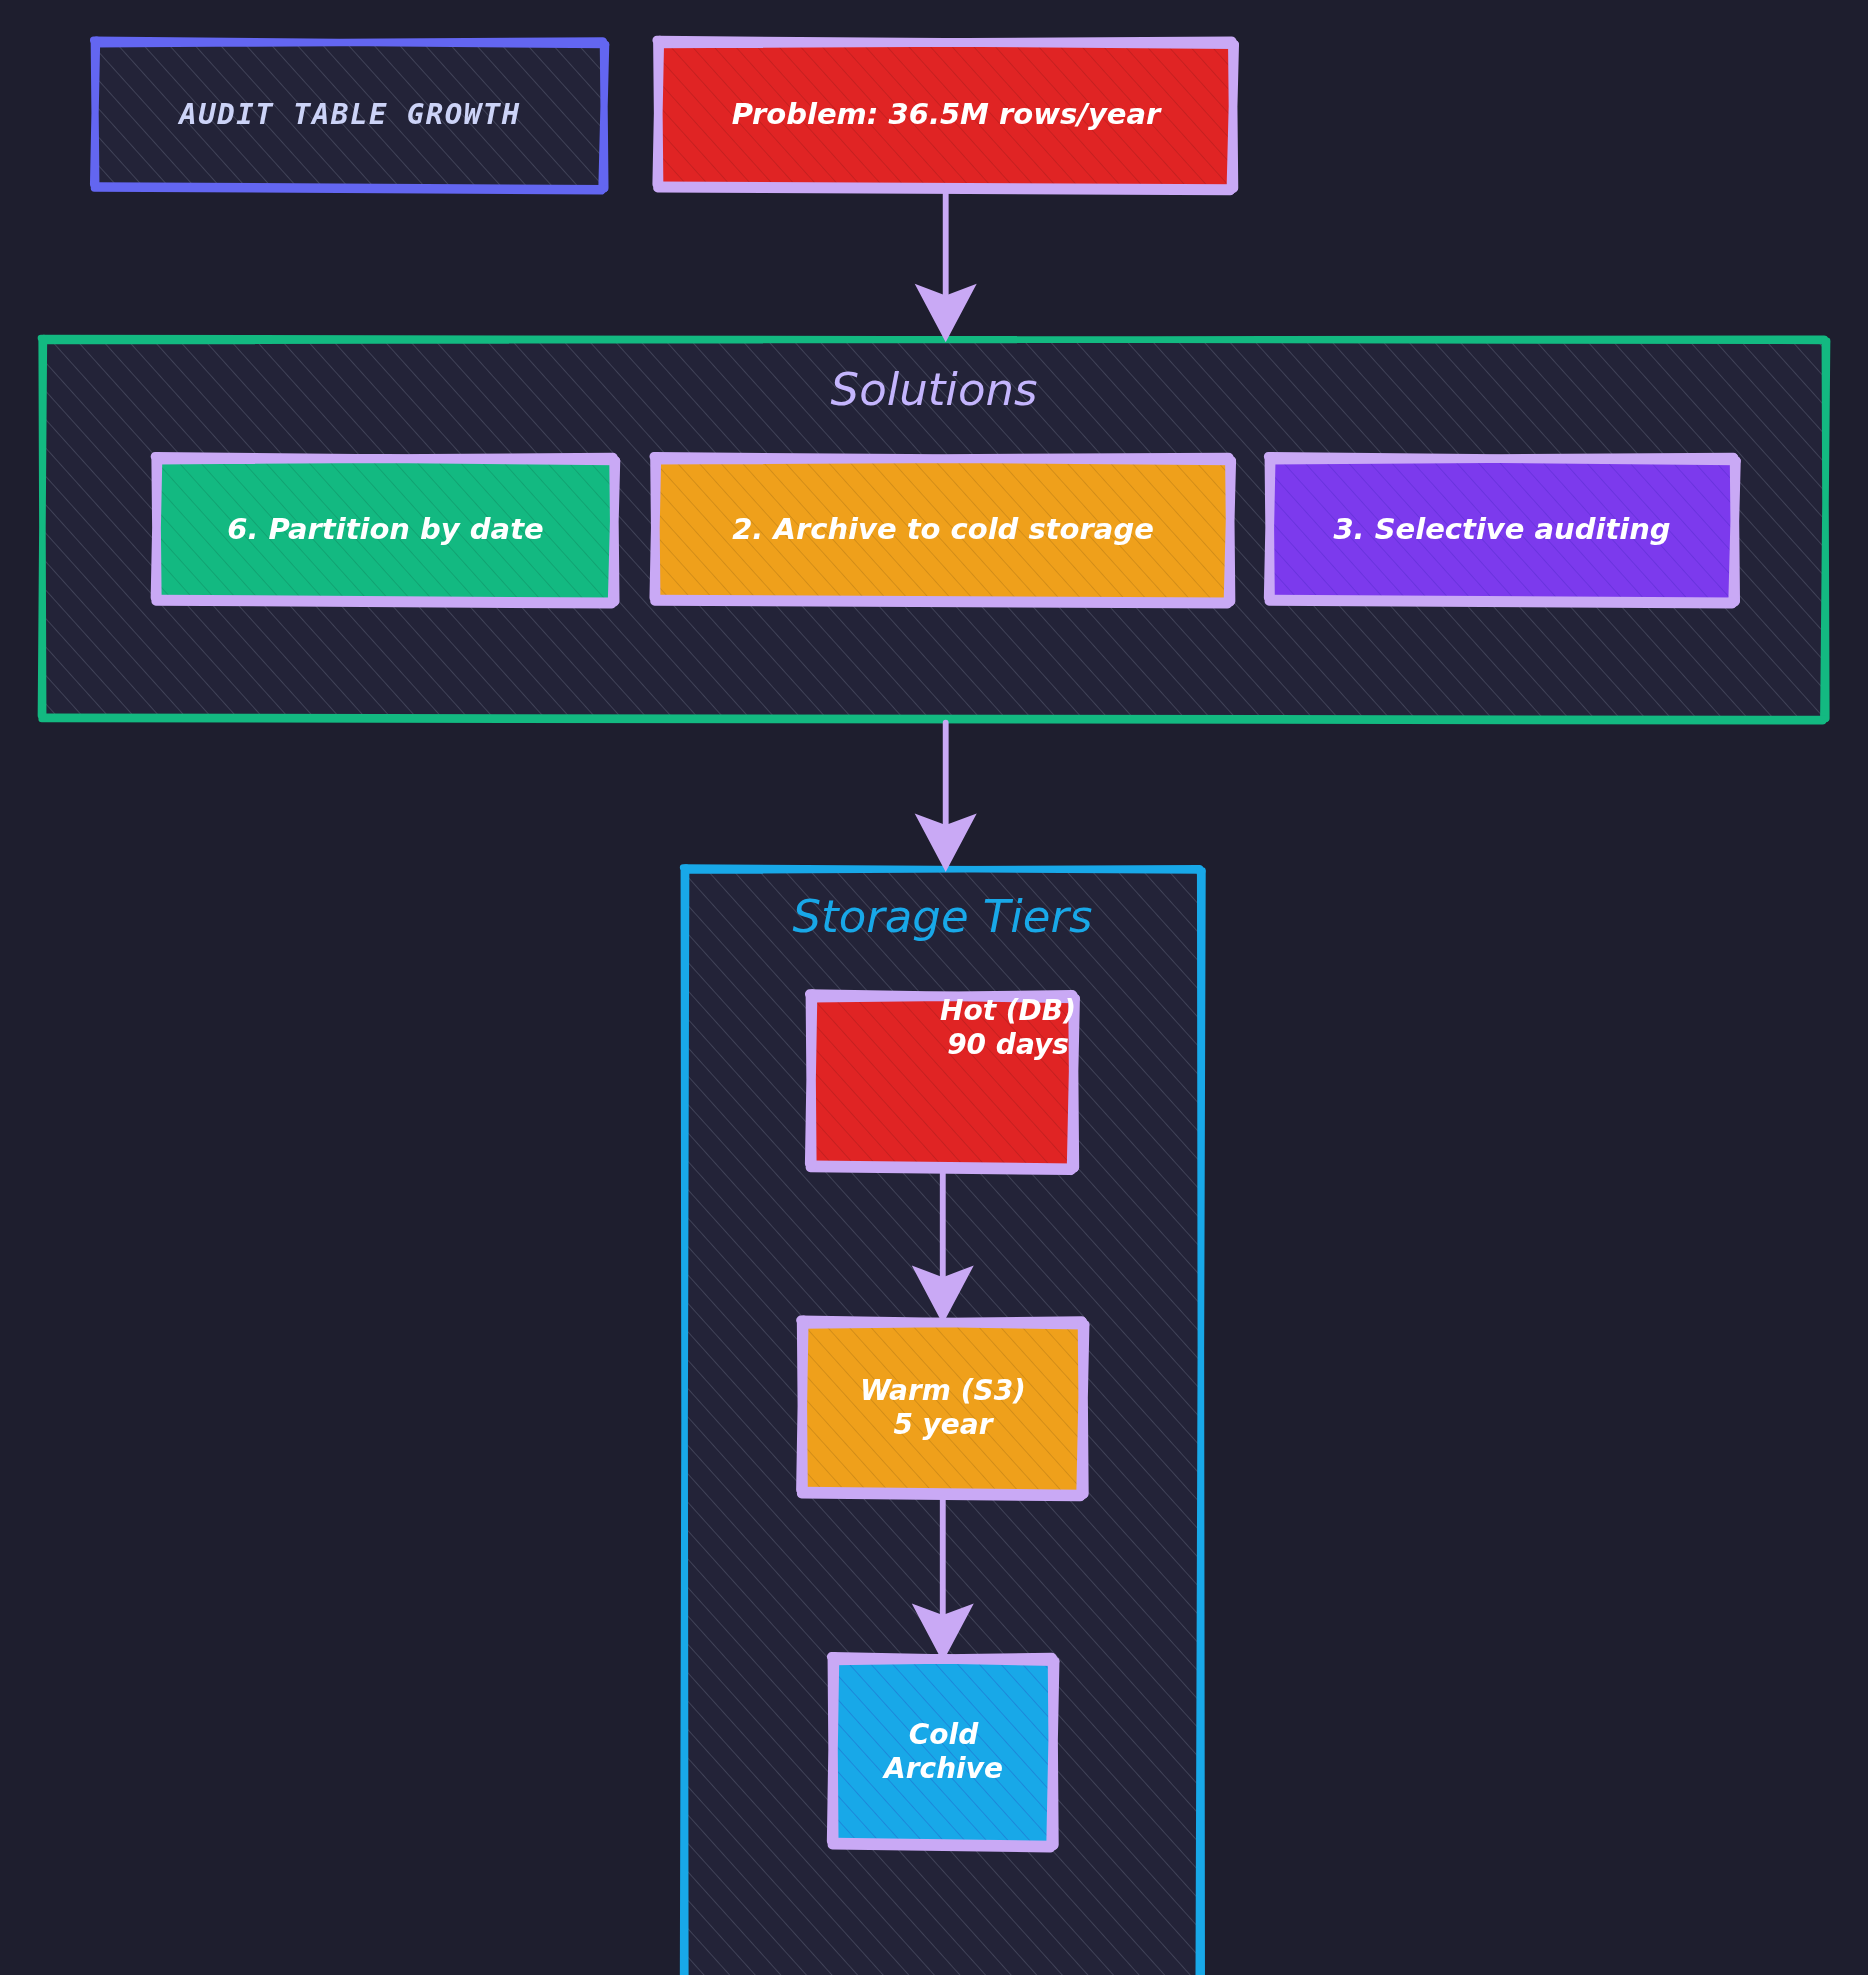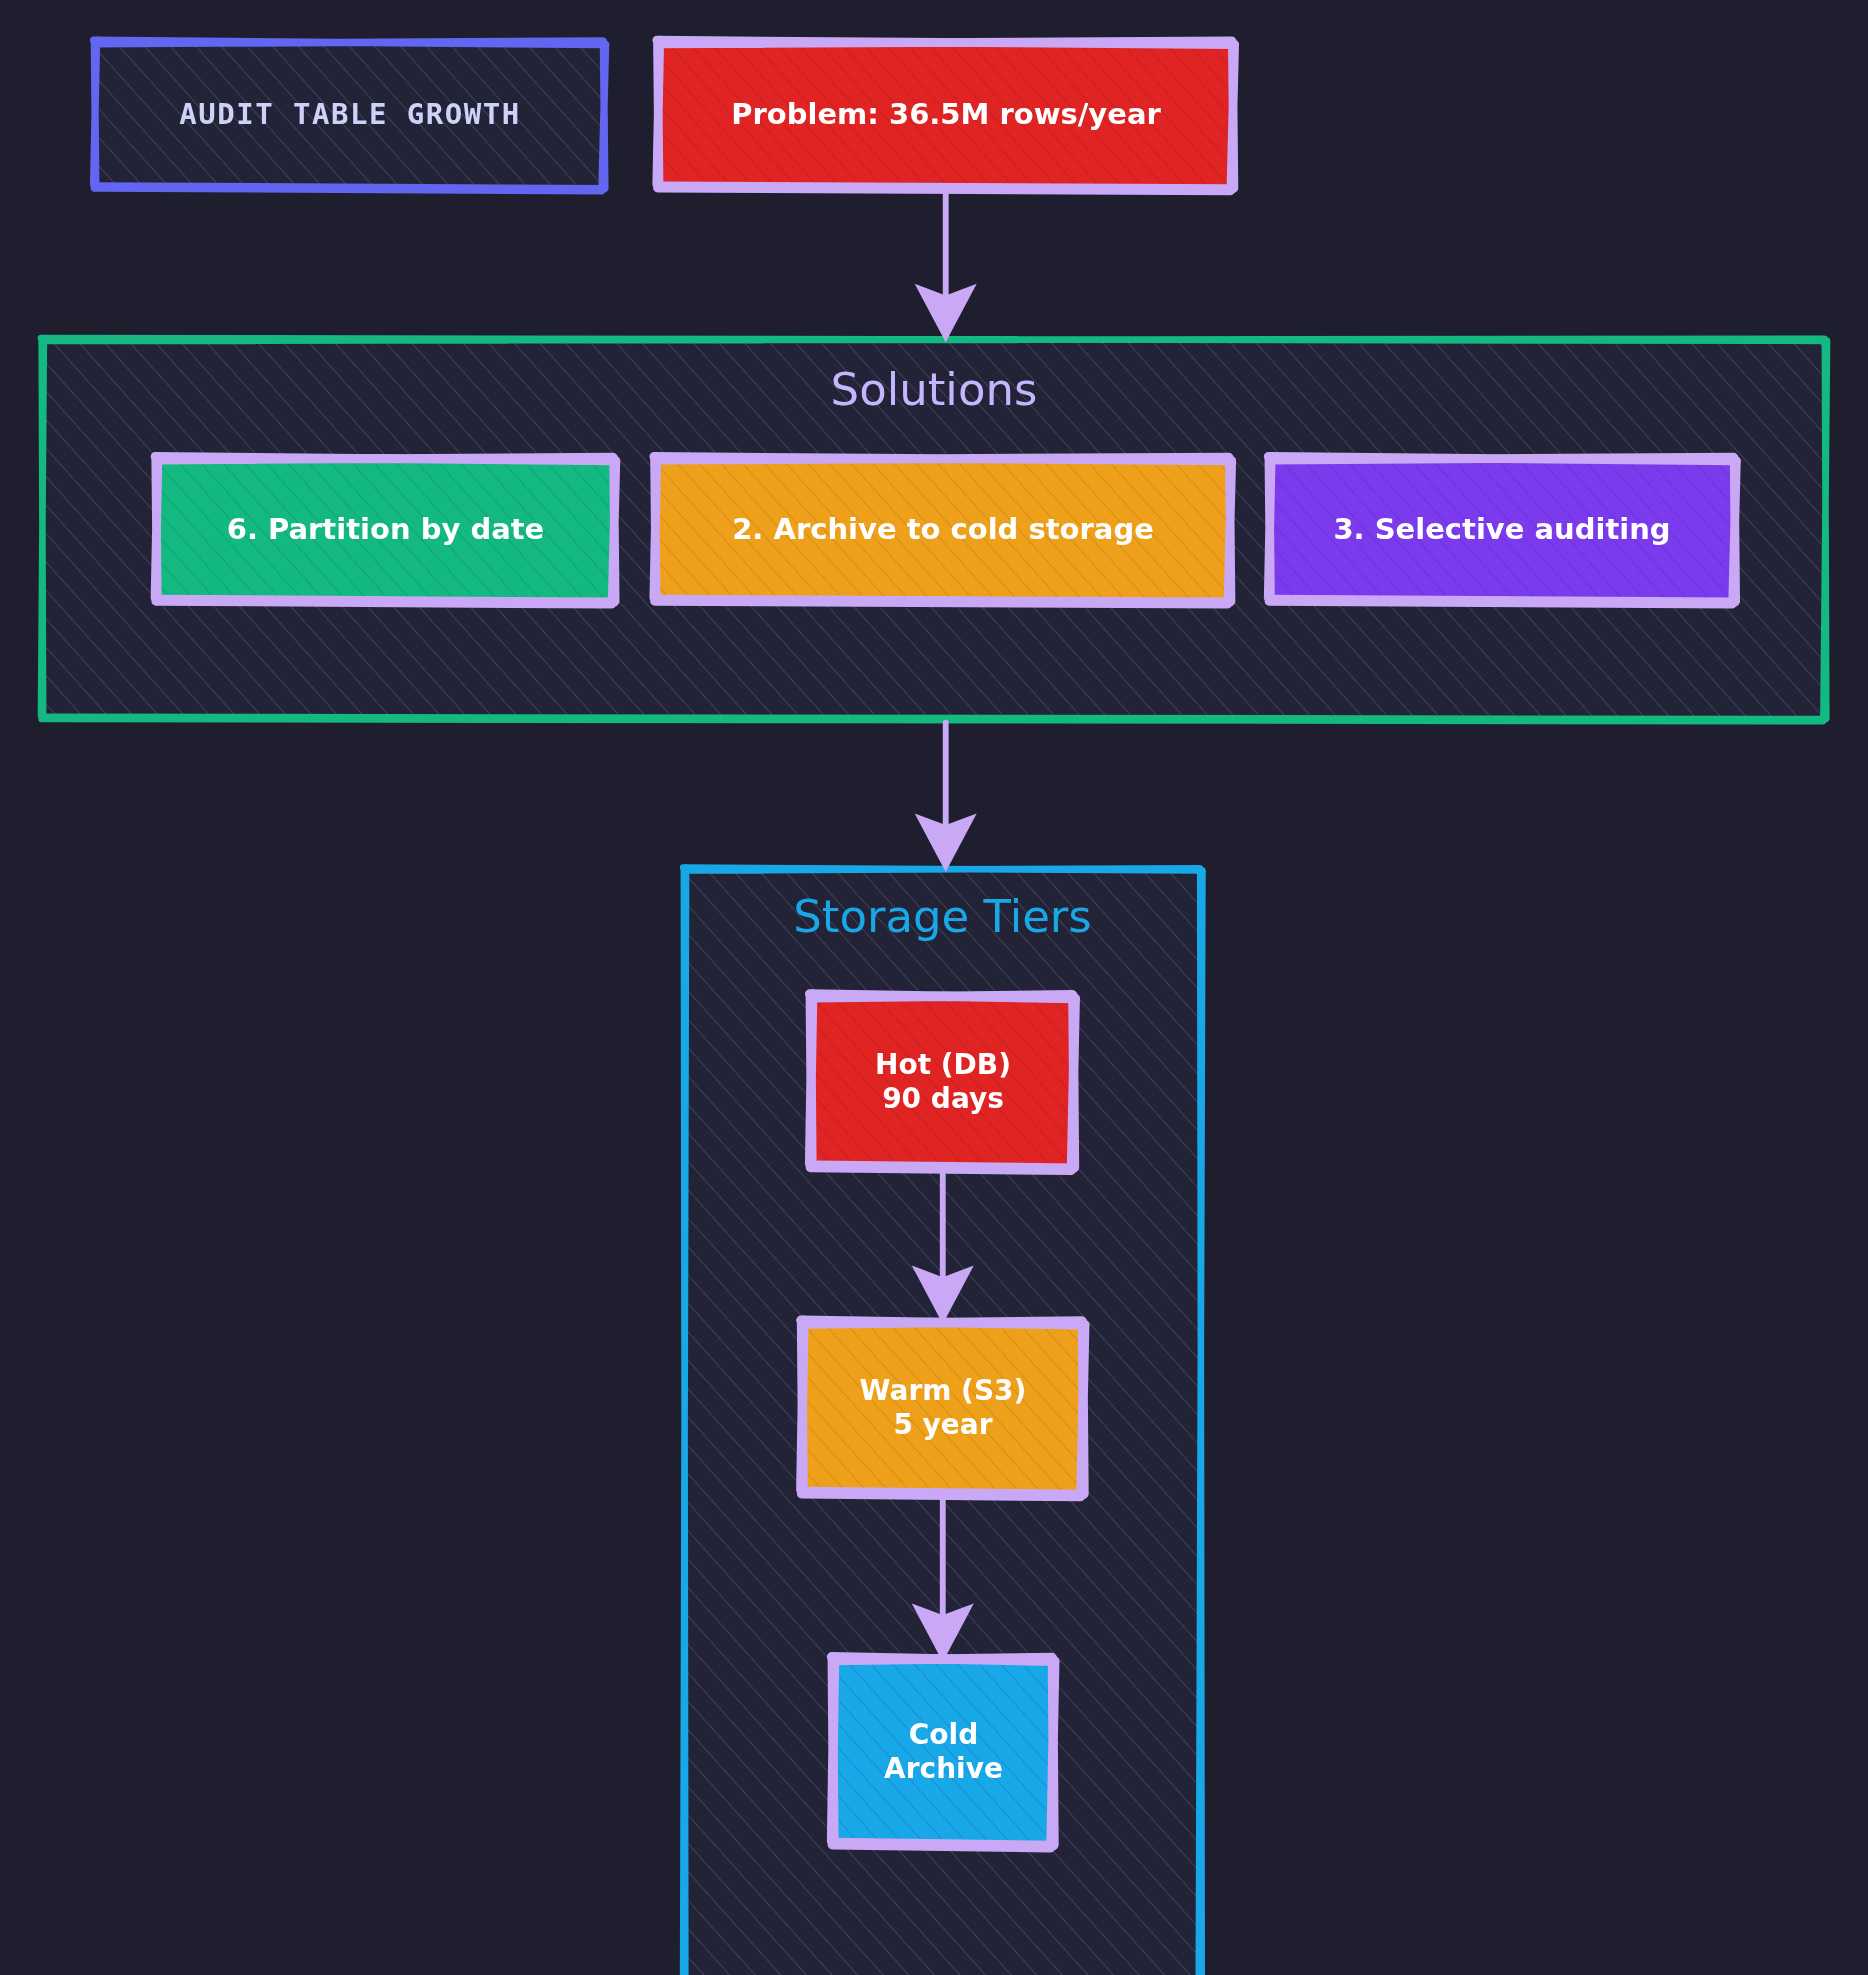--- a/index.html
+++ b/index.html
@@ -10,20 +10,21 @@
   }
   body {
     font-family: "DejaVu Sans", sans-serif;
   }
   #stage {
     position: relative;
     width: 1868px;
     height: 1975px;
     background: #1e1e2e;
     overflow: hidden;
+    font-style: italic;
   }
   svg.layer {
     position: absolute;
     top: 0; left: 0;
     width: 1868px;
     height: 1975px;
     overflow: visible;
   }
   .node-label, .group-title {
     position: absolute;
@@ -201,21 +202,21 @@
   </div>
 
   <div class="node-label" style="left:1268px; top:456px; width:468px; height:147px;">
     <span class="box-text">3. Selective auditing</span>
   </div>
 
   <div class="group-title" style="left:683px; top:884px; width:519px; height:66px;">
     <span class="group-title-text" style="color:#18a8e8;">Storage Tiers</span>
   </div>
 
-  <div class="node-label" style="left:810px; top:994px; width:266px; height:176px;">
+  <div class="node-label" style="left:810px; top:940px; width:266px; height:176px;justify-content:flex-end;">
     <span class="box-text small">Hot (DB)
 90 days</span>
   </div>
 
   <div class="node-label" style="left:801px; top:1320px; width:284px; height:176px;">
     <span class="box-text small">Warm (S3)
 5 year</span>
   </div>
 
   <div class="node-label" style="left:832px; top:1657px; width:223px; height:190px;">

